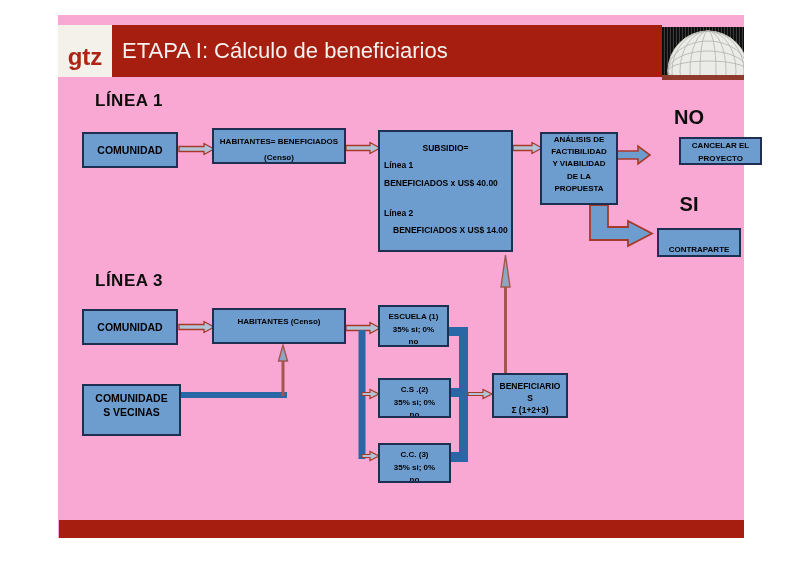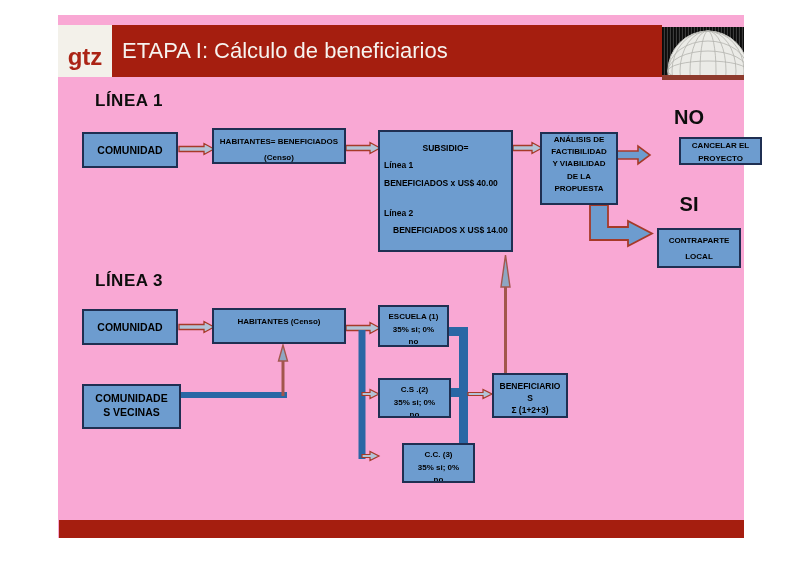--- a/index.html
+++ b/index.html
@@ -145,53 +145,53 @@
 
     <div class="decision-label" style="left:601px; top:91px;">NO</div>
 
     <div class="box" style="left:590px; top:122px; width:83px; height:28px; padding-top:1px;margin-left:31px;">
       <div class="ln">CANCELAR EL</div>
       <div class="ln">PROYECTO</div>
     </div>
 
     <div class="decision-label" style="left:601px; top:178px;">SI</div>
 
-    <div class="box" style="left:599px; top:213px; width:84px; height:40px; padding-top:3px;">
+    <div class="box" style="left:599px; top:213px; width:84px; height:29px; padding-top:12px;">
       <div class="ln" style="line-height:16px;">CONTRAPARTE</div>
       <div class="ln" style="line-height:16px;">LOCAL</div>
     </div>
 
     <div class="linea-heading" style="left:37px; top:256px;">LÍNEA 3</div>
 
     <div class="box ctr" style="left:24px; top:294px; width:96px; height:36px; font-size:10.5px;">
       <span>COMUNIDAD</span>
     </div>
 
     <div class="box" style="left:154px; top:293px; width:134px; height:36px; padding-top:6px;">
       <div class="ln">HABITANTES (Censo)</div>
     </div>
 
-    <div class="box" style="left:24px; top:369px; width:99px; height:45px; padding-top:5px; font-size:10.5px;">
+    <div class="box" style="left:24px; top:369px; width:99px; height:52px; padding-top:5px; font-size:10.5px;">
       <div style="line-height:14px;">COMUNIDADE</div>
       <div style="line-height:14px;">S VECINAS</div>
     </div>
 
     <div class="box" style="left:320px; top:290px; width:71px; height:42px; padding-top:4px;">
       <div class="ln">ESCUELA (1)</div>
       <div class="ln">35% si; 0%</div>
       <div class="ln">no</div>
     </div>
 
     <div class="box" style="left:320px; top:363px; width:73px; height:40px; padding-top:4px;">
       <div class="ln">C.S .(2)</div>
       <div class="ln">35% si; 0%</div>
       <div class="ln">no</div>
     </div>
 
-    <div class="box" style="left:320px; top:428px; width:73px; height:40px; padding-top:4px;margin-left:24px;">
+    <div class="box" style="left:320px; top:428px; width:73px; height:40px; padding-top:4px;">
       <div class="ln">C.C. (3)</div>
       <div class="ln">35% si; 0%</div>
       <div class="ln">no</div>
     </div>
 
     <div class="box" style="left:434px; top:358px; width:76px; height:45px; padding-top:5px;">
       <div class="ln" style="font-size:8.5px; line-height:12px;">BENEFICIARIO</div>
       <div class="ln" style="font-size:8.5px; line-height:12px;">S</div>
       <div class="ln" style="font-size:8.5px; line-height:12px;">Σ (1+2+3)</div>
     </div>

